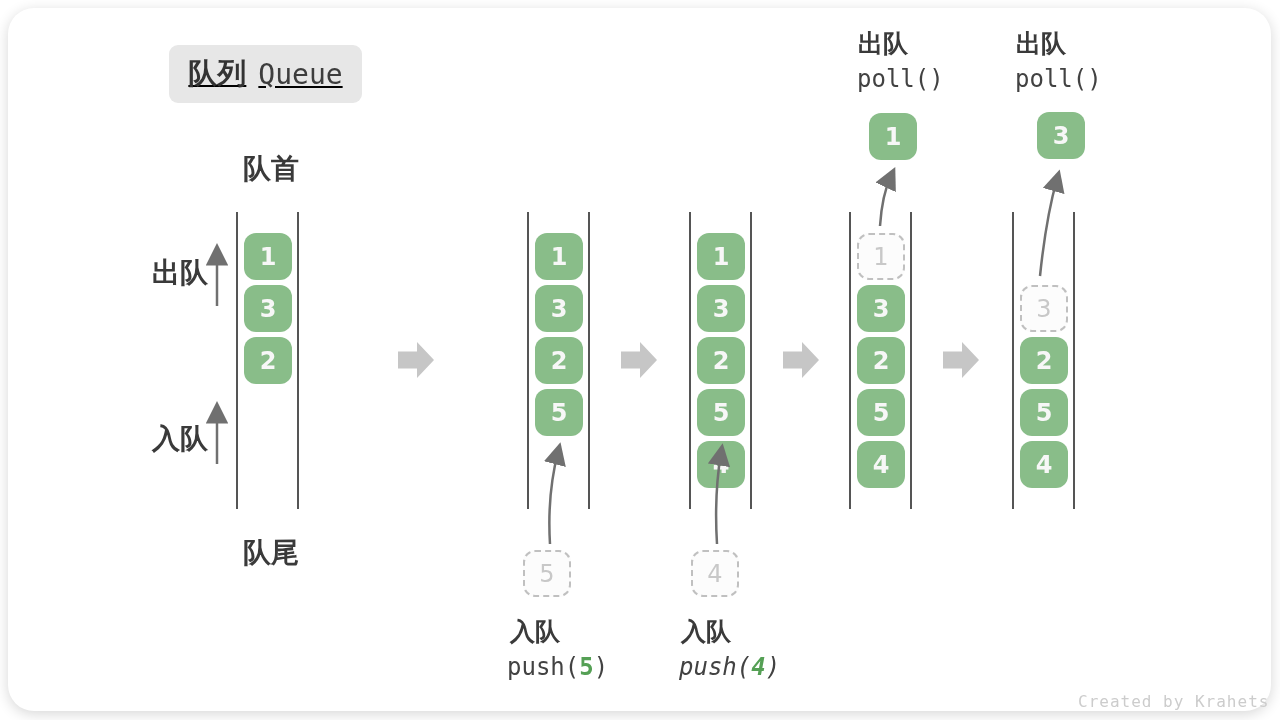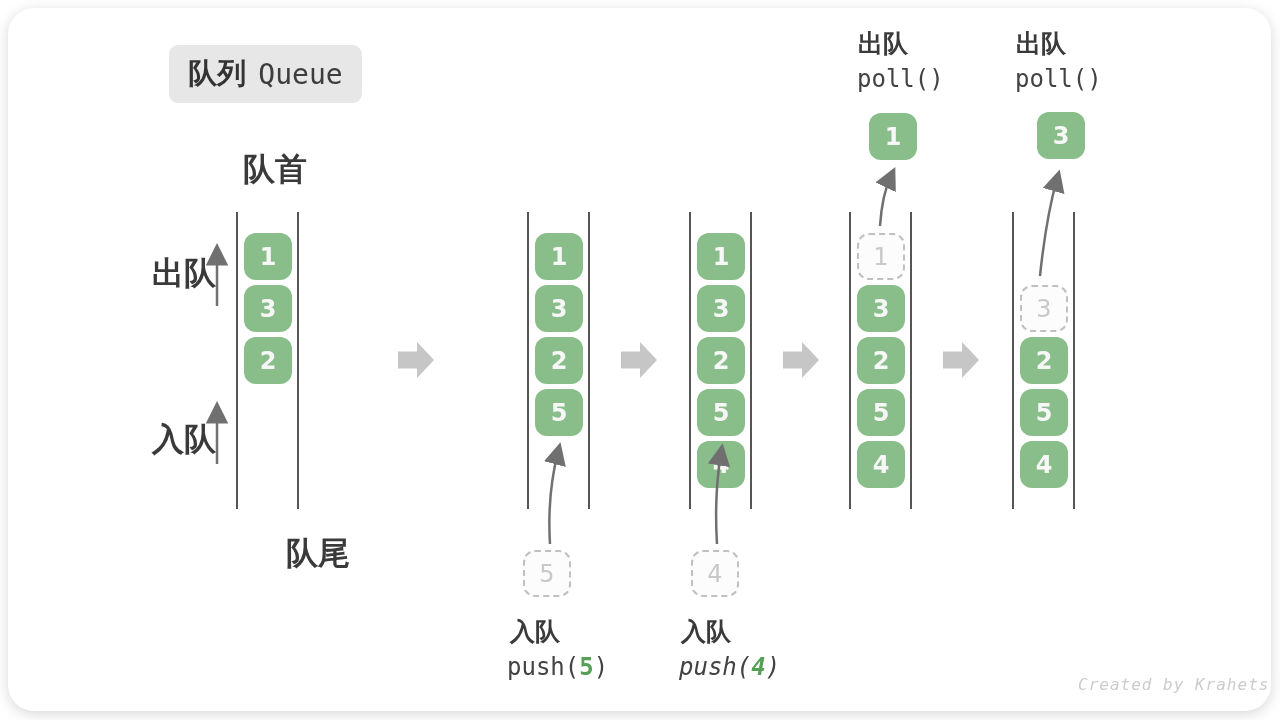--- a/index.html
+++ b/index.html
@@ -3,60 +3,60 @@
 <meta charset="utf-8">
 <style>
   html,body{margin:0;padding:0;background:#ffffff;width:1280px;height:720px;
     font-family:"DejaVu Sans","Liberation Sans",sans-serif;}
   #canvas{position:absolute;left:8px;top:8px;width:1263px;height:703px;
     background:#ffffff;border-radius:26px;box-shadow:0 3px 14px rgba(0,0,0,0.16);}
   #stage{position:absolute;left:0;top:0;width:1280px;height:720px;}
 
   .badge{position:absolute;left:169px;top:45px;width:193px;height:58px;
     background:#e7e7e7;border-radius:9px;display:flex;align-items:center;
-    justify-content:center;gap:12px;}
+    justify-content:center;gap:12px;text-decoration:underline;}
   .badge .zh{font-size:29px;font-weight:700;color:#333333;}
   .badge .en{font-family:"DejaVu Sans Mono","Liberation Mono",monospace;
     font-size:28px;color:#3d3d3d;}
 
-  .zh-label{position:absolute;font-size:32px;font-weight:700;color:#3a3a3a;
+  .zh-label{position:absolute;font-size:28px;font-weight:700;color:#3a3a3a;
     white-space:nowrap;line-height:30px;}
   .code{position:absolute;font-family:"DejaVu Sans Mono","Liberation Mono",monospace;
     font-size:24px;color:#424242;white-space:nowrap;line-height:30px;}
   .code .g{color:#55a055;font-weight:700;}
 
   .channel{position:absolute;top:212px;height:297px;width:63px;box-sizing:border-box;
     border-left:2px solid #555555;border-right:2px solid #555555;}
 
   .cell{position:absolute;width:48px;height:47px;box-sizing:border-box;
     border-radius:12px;background:#89bd89;color:#f7f7f7;font-weight:700;
     font-size:24px;display:flex;align-items:center;justify-content:center;}
   .cell.ghost{background:#fcfcfc;border:2px dashed #c0c0c0;color:#c8c8c8;
     font-weight:400;}
 
-  .credit{position:absolute;left:1078px;top:675px;
+  .credit{position:absolute;left:1078px;top:692px;
     font-family:"DejaVu Sans Mono","Liberation Mono",monospace;
-    font-size:16px;color:#cccccc;letter-spacing:1px;font-style:italic;}
+    font-size:16px;color:#cccccc;letter-spacing:1px;}
 
   svg{position:absolute;left:0;top:0;pointer-events:none;}
 </style>
 </head>
 <body>
 
 <div id="canvas"></div>
 
 <div id="stage">
 
   <div class="badge">
     <span class="zh">队列</span>
     <span class="en">Queue</span>
   </div>
 
   <div class="zh-label" style="left:243px;top:154px;">队首</div>
-  <div class="zh-label" style="left:243px;top:538px;margin-left:43px;">队尾</div>
+  <div class="zh-label" style="left:243px;top:538px;">队尾</div>
   <div class="zh-label" style="left:152px;top:258px;">出队</div>
   <div class="zh-label" style="left:152px;top:424px;">入队</div>
 
   <div class="channel" style="left:236px;"></div>
   <div class="channel" style="left:527px;"></div>
   <div class="channel" style="left:689px;"></div>
   <div class="channel" style="left:849px;"></div>
   <div class="channel" style="left:1012px;"></div>
 
   <div class="cell" style="left:244px;top:233px;">1</div>

